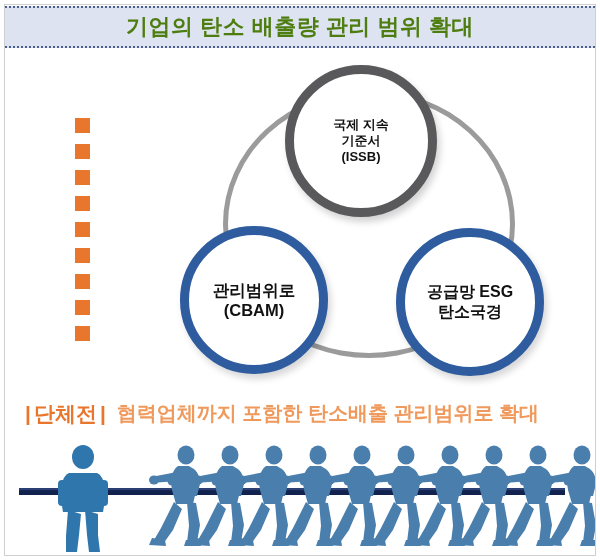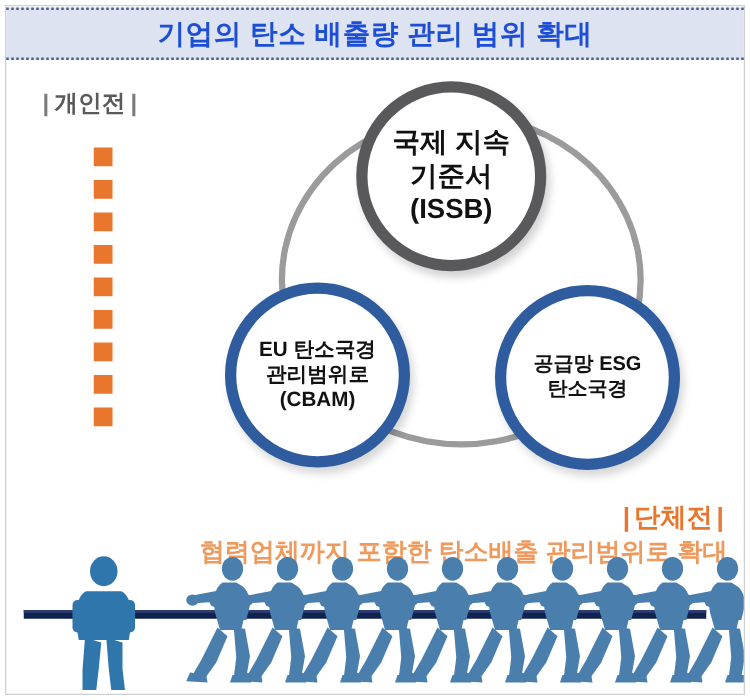--- a/index.html
+++ b/index.html
@@ -40,21 +40,21 @@
     height: 42px;
     background: #dde3f0;
     border-top: 2px dotted #4a5f8e;
     border-bottom: 2px dotted #4a5f8e;
     box-sizing: border-box;
     display: flex;
     align-items: center;
     justify-content: center;
   }
   #title-text {
-    color: #1d4ed8;
+    color: #4d7c0f;
     font-size: 22px;
     font-weight: bold;
     letter-spacing: 0.5px;
     white-space: nowrap;
   }
 
   
   #stage-one-label {
     position: absolute;
     left: 30px;
@@ -124,21 +124,21 @@
     line-height: 1.22;
     color: #111111;
     font-weight: bold;
   }
   #node-issb {
     left: 117px;
     top: 3px;
     width: 152px;
     height: 152px;
     border: 9px solid #59595b;
-    font-size: 22px;
+    font-size: 13px;
     box-shadow: 3px 5px 7px rgba(0,0,0,0.18);
   }
   #node-cbam {
     left: 12px;
     top: 164px;
     width: 148px;
     height: 148px;
     border: 9px solid #2e5c9e;
     font-size: 16.5px;
     box-shadow: 3px 5px 7px rgba(0,0,0,0.16);
@@ -155,35 +155,34 @@
   .node .ln { display: block; white-space: nowrap; }
 
   
   #caption {
     position: absolute;
     left: 22px;
     top: 400px;
     width: 560px;
     height: 34px;
     display: flex;
-    align-items: flex-end;
+    align-items: flex-start;
     white-space: nowrap;
-    flex-direction: column;
   }
   #caption-key {
     color: #e8762c;
     font-size: 21px;
     font-weight: bold;
   }
   #caption-key .tick2 { color: #e8762c; padding: 0 3px; }
   #caption-desc {
     color: #ef9a5c;
     font-size: 20px;
     font-weight: bold;
-    margin-left: 23px;
+    margin-left: 8px;
   }
 
   
   #scene {
     position: absolute;
     left: 5px;
     top: 440px;
     width: 590px;
     height: 116px;
   }
@@ -193,23 +192,20 @@
 <body>
 
 <div id="canvas">
 
   <div id="frame"></div>
 
   <div id="title-bar">
     <span id="title-text">기업의 탄소 배출량 관리 범위 확대</span>
   </div>
 
-  <div id="stage-one-label">
-    <span class="tick">|</span><span>개인전</span><span class="tick">|</span>
-  </div>
 
   <div id="arrow-wrap">
     <div class="dash" style="top:0px"></div>
     <div class="dash" style="top:26px"></div>
     <div class="dash" style="top:52px"></div>
     <div class="dash" style="top:78px"></div>
     <div class="dash" style="top:104px"></div>
     <div class="dash" style="top:130px"></div>
     <div class="dash" style="top:156px"></div>
     <div class="dash" style="top:182px"></div>
@@ -223,21 +219,20 @@
 
     <div id="ring"></div>
 
     <div class="node" id="node-issb">
       <span class="ln">국제 지속</span>
       <span class="ln">기준서</span>
       <span class="ln">(ISSB)</span>
     </div>
 
     <div class="node" id="node-cbam">
-      <span class="ln">EU 탄소국경</span>
       <span class="ln">관리범위로</span>
       <span class="ln">(CBAM)</span>
     </div>
 
     <div class="node" id="node-esg">
       <span class="ln">공급망 ESG</span>
       <span class="ln">탄소국경</span>
     </div>
   </div>
 

